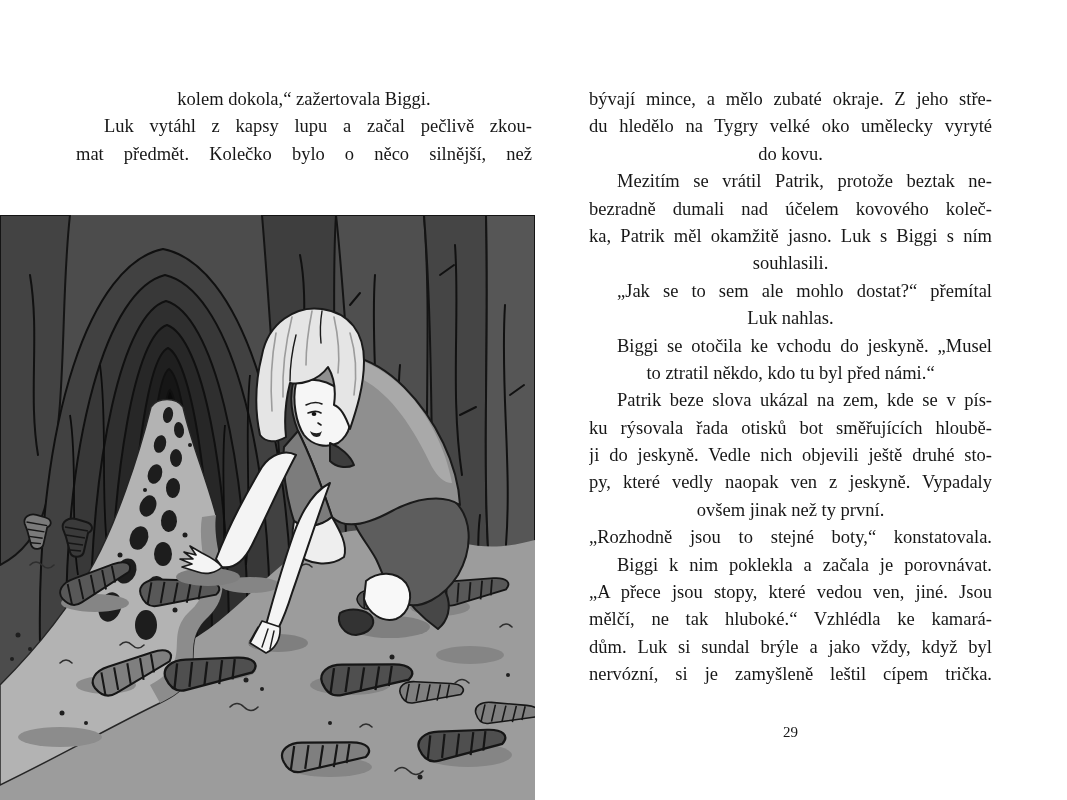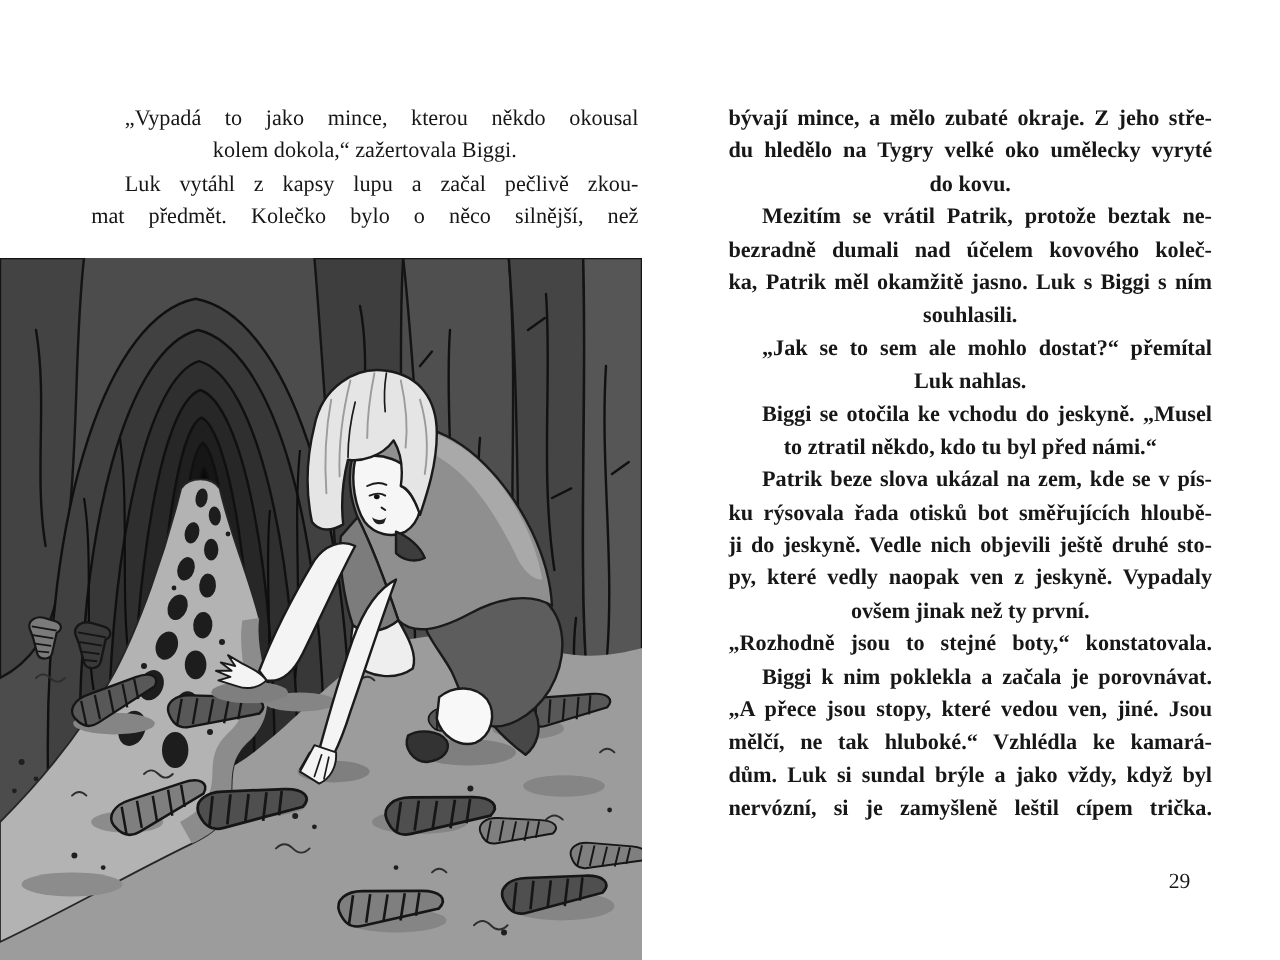--- a/index.html
+++ b/index.html
@@ -10,40 +10,39 @@
     overflow:hidden;
     font-family:"Liberation Serif","DejaVu Serif",serif;
     color:#171717;
   }
   .col{
     position:absolute;
     font-size:18.5px;
     line-height:27.4px;
   }
   #left-col{left:76px;top:86px;width:456px;}
-  #right-col{left:607px;top:86px;width:403px;font-weight:bold;}
+  #right-col{left:589px;top:86px;width:403px;}
   .line{height:27.4px;overflow:hidden;text-align:center;}
   .line.j{text-align:justify;text-align-last:justify;}
   .line.in{text-indent:28px;}
   #illustration{
     position:absolute;left:0;top:215px;width:535px;height:585px;
   }
   #illustration svg{display:block;}
   #page-number{
     position:absolute;left:589px;top:724px;width:403px;
-    text-align:right;font-size:18px;
+    text-align:center;font-size:15px;
   }
 </style>
 </head>
 <body>
 
 <div id="page">
 
   <div id="left-col" class="col">
-      <div class="line j in">„Vypadá to jako mince, kterou někdo okousal</div>
       <div class="line">kolem dokola,“ zažertovala Biggi.</div>
       <div class="line j in">Luk vytáhl z kapsy lupu a začal pečlivě zkou-</div>
       <div class="line j">mat předmět. Kolečko bylo o něco silnější, než</div>
     </div>
 
   <div id="right-col" class="col">
       <div class="line j">bývají mince, a mělo zubaté okraje. Z jeho stře-</div>
       <div class="line j">du hledělo na Tygry velké oko umělecky vyryté</div>
       <div class="line">do kovu.</div>
       <div class="line j in">Mezitím se vrátil Patrik, protože beztak ne-</div>

